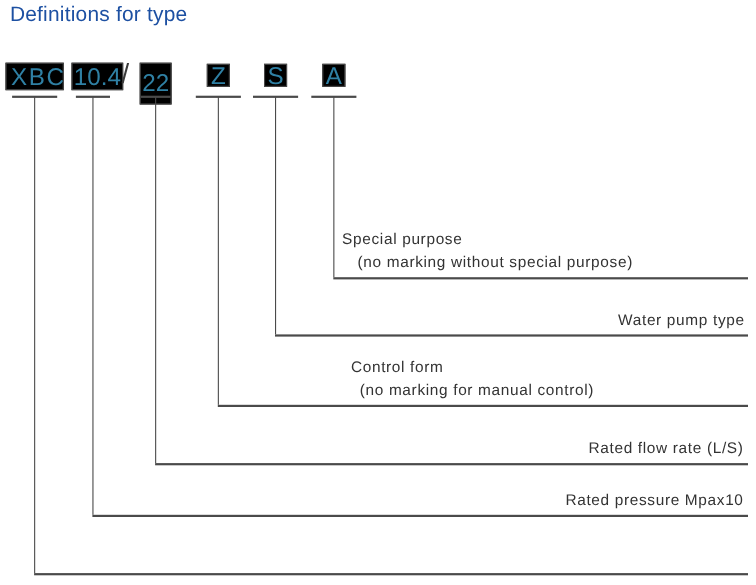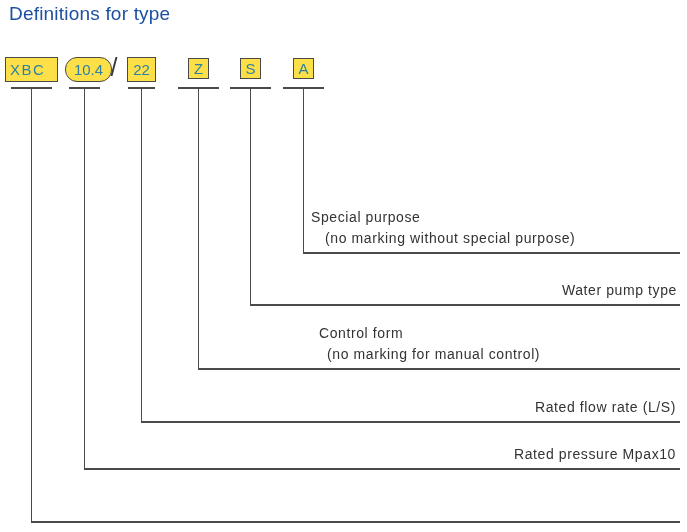--- a/index.html
+++ b/index.html
@@ -23,25 +23,25 @@
     top: 3px;
     font-size: 19px;
     letter-spacing: 0.2px;
     color: var(--c-title);
   }
   .cbox {
     position: absolute;
     box-sizing: border-box;
     border: 1.5px solid var(--c-diagram-line);
     color: var(--c-code-text);
-    font-size: 15px;
+    font-size: 22px;
     display: flex;
     align-items: center;
     justify-content: center;
-    background: #fde047;
+    background: #000000;
   }
   .cbox.xbc { justify-content: flex-start; padding-left: 4px; letter-spacing: 1.5px; }
   .slash {
     position: absolute;
     color: #3a3a3a;
     font-size: 25px;
     width: 20px;
     text-align: center;
   }
   .tick, .hline {
@@ -68,23 +68,23 @@
   .lbl.control .l2 { margin-left: 8px; }
 </style>
 </head>
 <body>
 
 <div class="canvas">
 
   <div class="title">Definitions for type</div>
 
   <div class="cbox xbc" style="left:5px; top:57px; width:53px; height:25px;">XBC</div>
-  <div class="cbox" style="left:65px; top:57px; width:47px; height:25px;border-radius:12px;">10.4</div>
+  <div class="cbox" style="left:65px; top:57px; width:47px; height:25px;">10.4</div>
   <div class="slash" style="left:104px; top:53px;">/</div>
-  <div class="cbox" style="left:127px; top:57px; width:29px; height:25px;">22</div>
+  <div class="cbox" style="left:127px; top:57px; width:29px; height:38px;">22</div>
   <div class="cbox" style="left:188px; top:58px; width:21px; height:21px;">Z</div>
   <div class="cbox" style="left:240px; top:58px; width:21px; height:21px;">S</div>
   <div class="cbox" style="left:293px; top:58px; width:21px; height:21px;">A</div>
 
   <div class="tick" style="left:11px;  top:87px; width:41px;"></div>
   <div class="tick" style="left:69px;  top:87px; width:31px;"></div>
   <div class="tick" style="left:128px; top:87px; width:27px;"></div>
   <div class="tick" style="left:178px; top:87px; width:41px;"></div>
   <div class="tick" style="left:230px; top:87px; width:41px;"></div>
   <div class="tick" style="left:283px; top:87px; width:41px;"></div>

